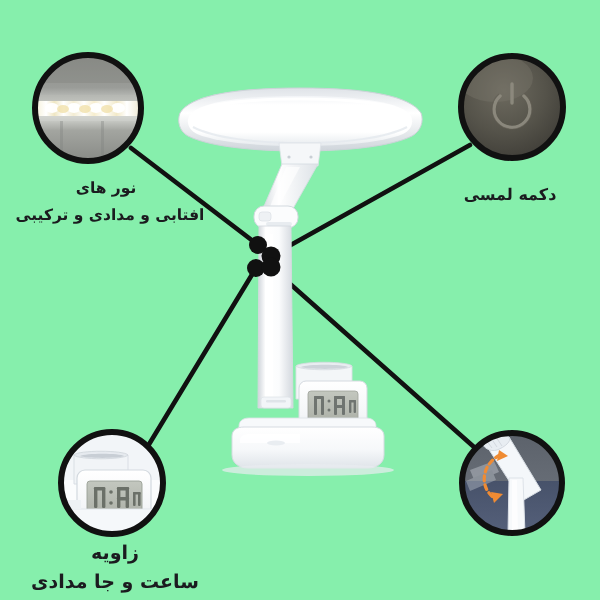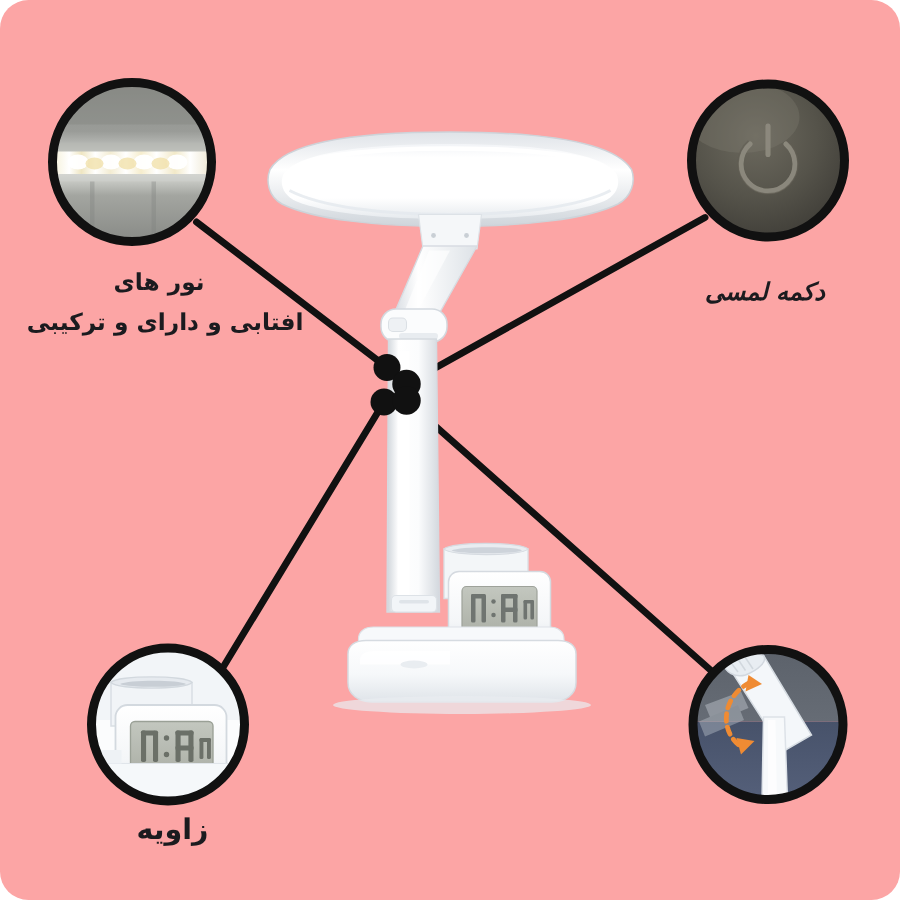--- a/index.html
+++ b/index.html
@@ -8,23 +8,22 @@
     padding: 0;
     background: #ffffff;
   }
   body {
     font-family: "DejaVu Sans", "Liberation Sans", sans-serif;
   }
   #stage {
     position: relative;
     width: 600px;
     height: 600px;
-    background: #fca5a5;
+    background: #86efac;
     overflow: hidden;
-    border-radius: 19px;
   }
   #art {
     position: absolute;
     inset: 0;
     width: 600px;
     height: 600px;
   }
   .label {
     position: absolute;
     direction: rtl;
@@ -44,21 +43,20 @@
     text-align: center;
     font-size: 15.5px;
   }
   #label-lights .l2 { font-size: 15.5px; margin-top: 7px; margin-right: -8px; }
   #label-touch {
     left: 424px;
     top: 184px;
     width: 172px;
     text-align: center;
     font-size: 16px;
-    font-style: italic;
   }
   #label-clock {
     left: 10px;
     top: 541px;
     width: 210px;
     text-align: center;
     font-size: 19px;
   }
   #label-clock .l2 { margin-top: 4px; }
   #label-angle {
@@ -361,25 +359,26 @@
     <g fill="#111111">
       <circle cx="258" cy="245" r="9"></circle>
       <circle cx="271" cy="256" r="9.5"></circle>
       <circle cx="256" cy="268" r="9"></circle>
       <circle cx="271" cy="267" r="9.5"></circle>
     </g>
   </svg>
 
   <div class="label" id="label-lights">
     <span class="l1">نور های</span>
-    <span class="l2">افتابی و دارای و ترکیبی</span>
+    <span class="l2">افتابی و مدادی و ترکیبی</span>
   </div>
 
   <div class="label" id="label-touch">
     <span class="l1">دکمه لمسی</span>
   </div>
 
   <div class="label" id="label-clock">
     <span class="l1">زاویه</span>
+    <span class="l2">ساعت و جا مدادی</span>
   </div>
 
 
 </div>
 
 </body></html>

